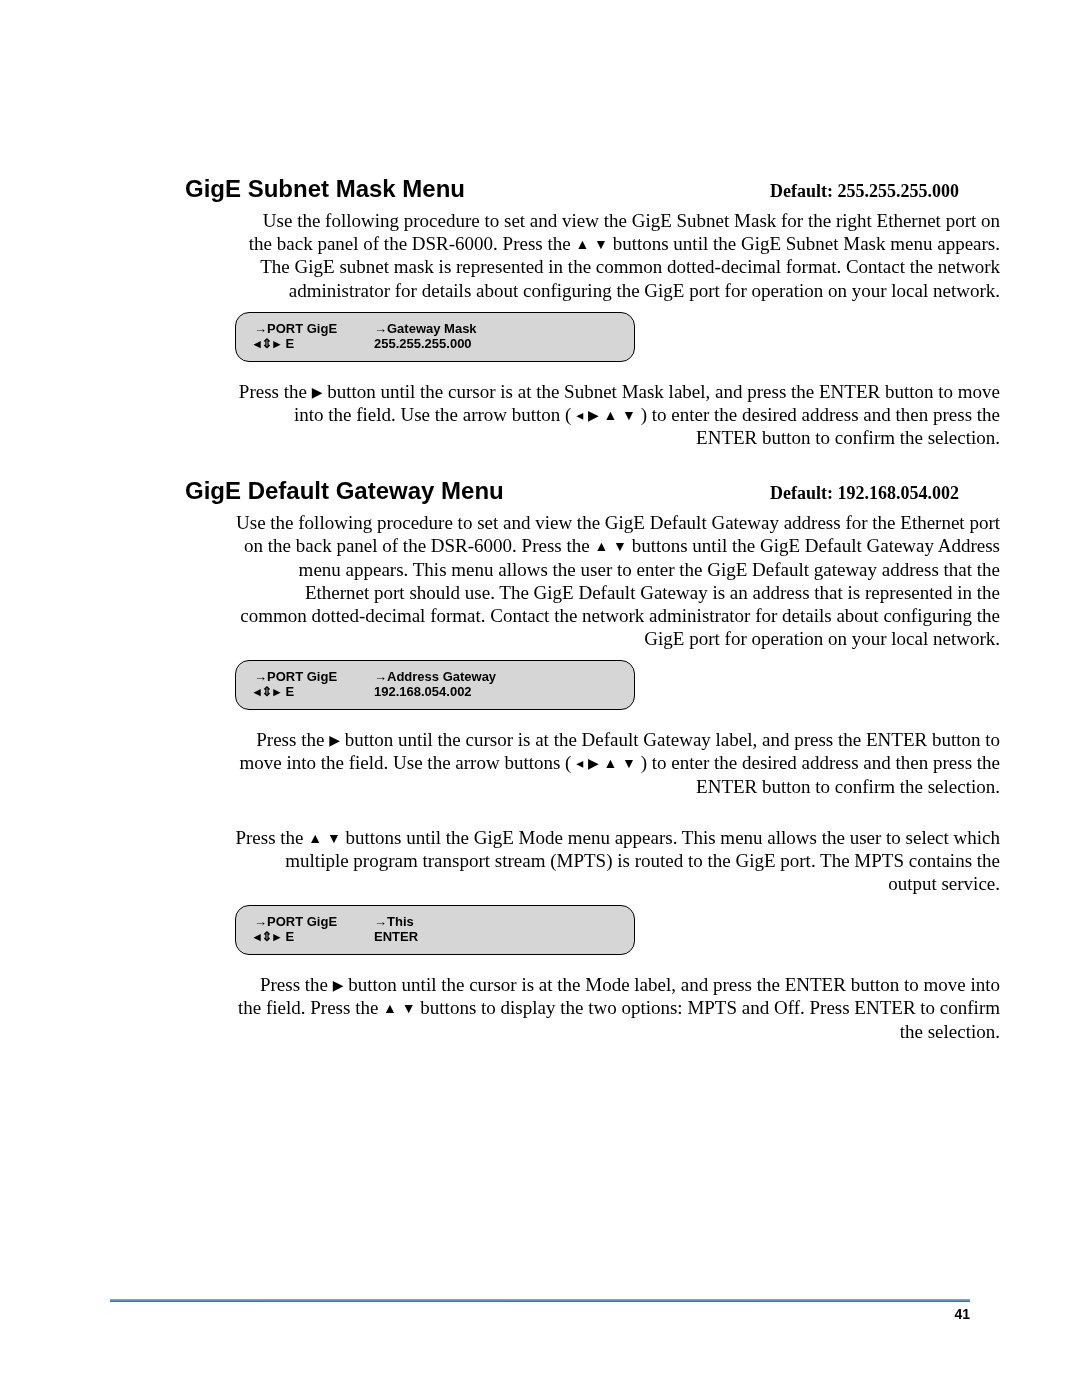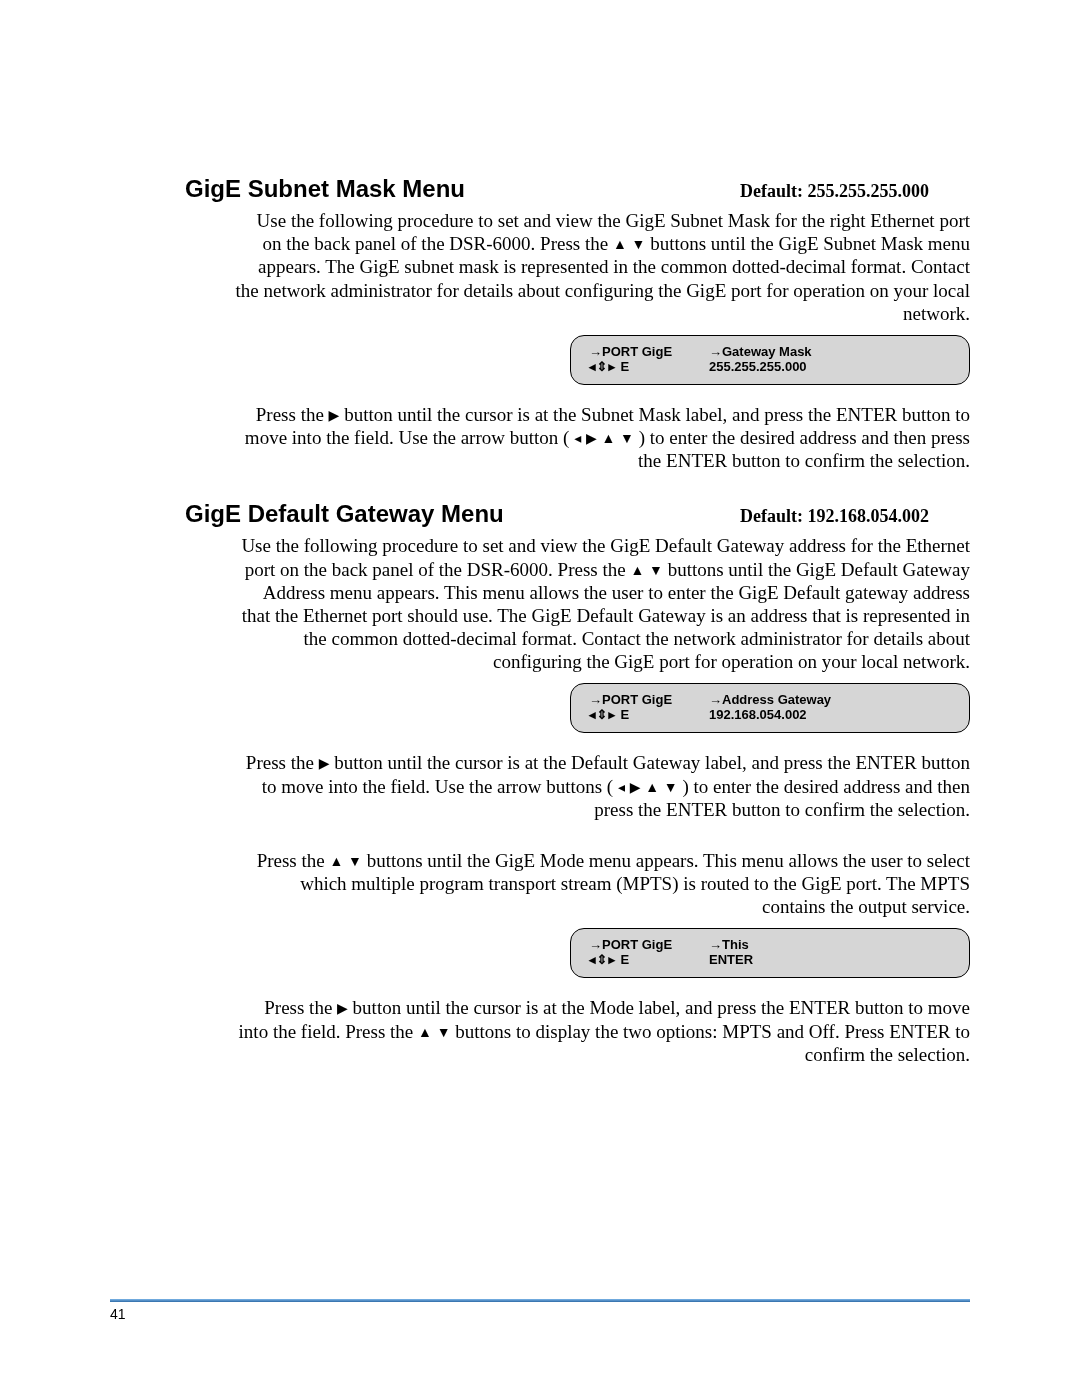--- a/index.html
+++ b/index.html
@@ -7,21 +7,21 @@
     padding: 0;
     background: #fff;
   }
   .page {
     width: 1080px;
     height: 1397px;
     position: relative;
     font-family: "Times New Roman", Times, serif;
     color: #000;
     box-sizing: border-box;
-    padding: 175px 110px 0 185px;
+    padding: 175px 80px 0 185px;
   }
   .section {
     margin-bottom: 28px;
   }
   .heading-row {
     display: flex;
     align-items: baseline;
     margin-bottom: 6px;
   }
   .heading {
@@ -49,21 +49,21 @@
   }
   .tri {
     display: inline-block;
     font-size: 14px;
     line-height: 1;
     vertical-align: 1px;
   }
   
   .lcd-wrap {
     display: flex;
-    justify-content: flex-end;
+    justify-content: flex-start;
     margin: 10px 0 18px 0;
   }
   .lcd {
     width: 400px;
     background: #d6d6d6;
     border: 1px solid #000;
     border-radius: 14px;
     padding: 8px 18px 10px 18px;
     box-sizing: border-box;
     font-family: Arial, Helvetica, sans-serif;
@@ -89,23 +89,23 @@
     left: 110px;
     right: 110px;
     bottom: 75px;
   }
   .footer-rule {
     height: 3px;
     background: linear-gradient(#7db6e8, #2e6aa6);
     margin-bottom: 4px;
   }
   .page-num {
-    text-align: left;
+    text-align: right;
     font-family: Arial, Helvetica, sans-serif;
-    font-weight: normal;
+    font-weight: bold;
     font-size: 14px;
   }
 </style>
 </head>
 <body>
 
 <div class="page">
 
   <div class="section">
     <div class="heading-row">

